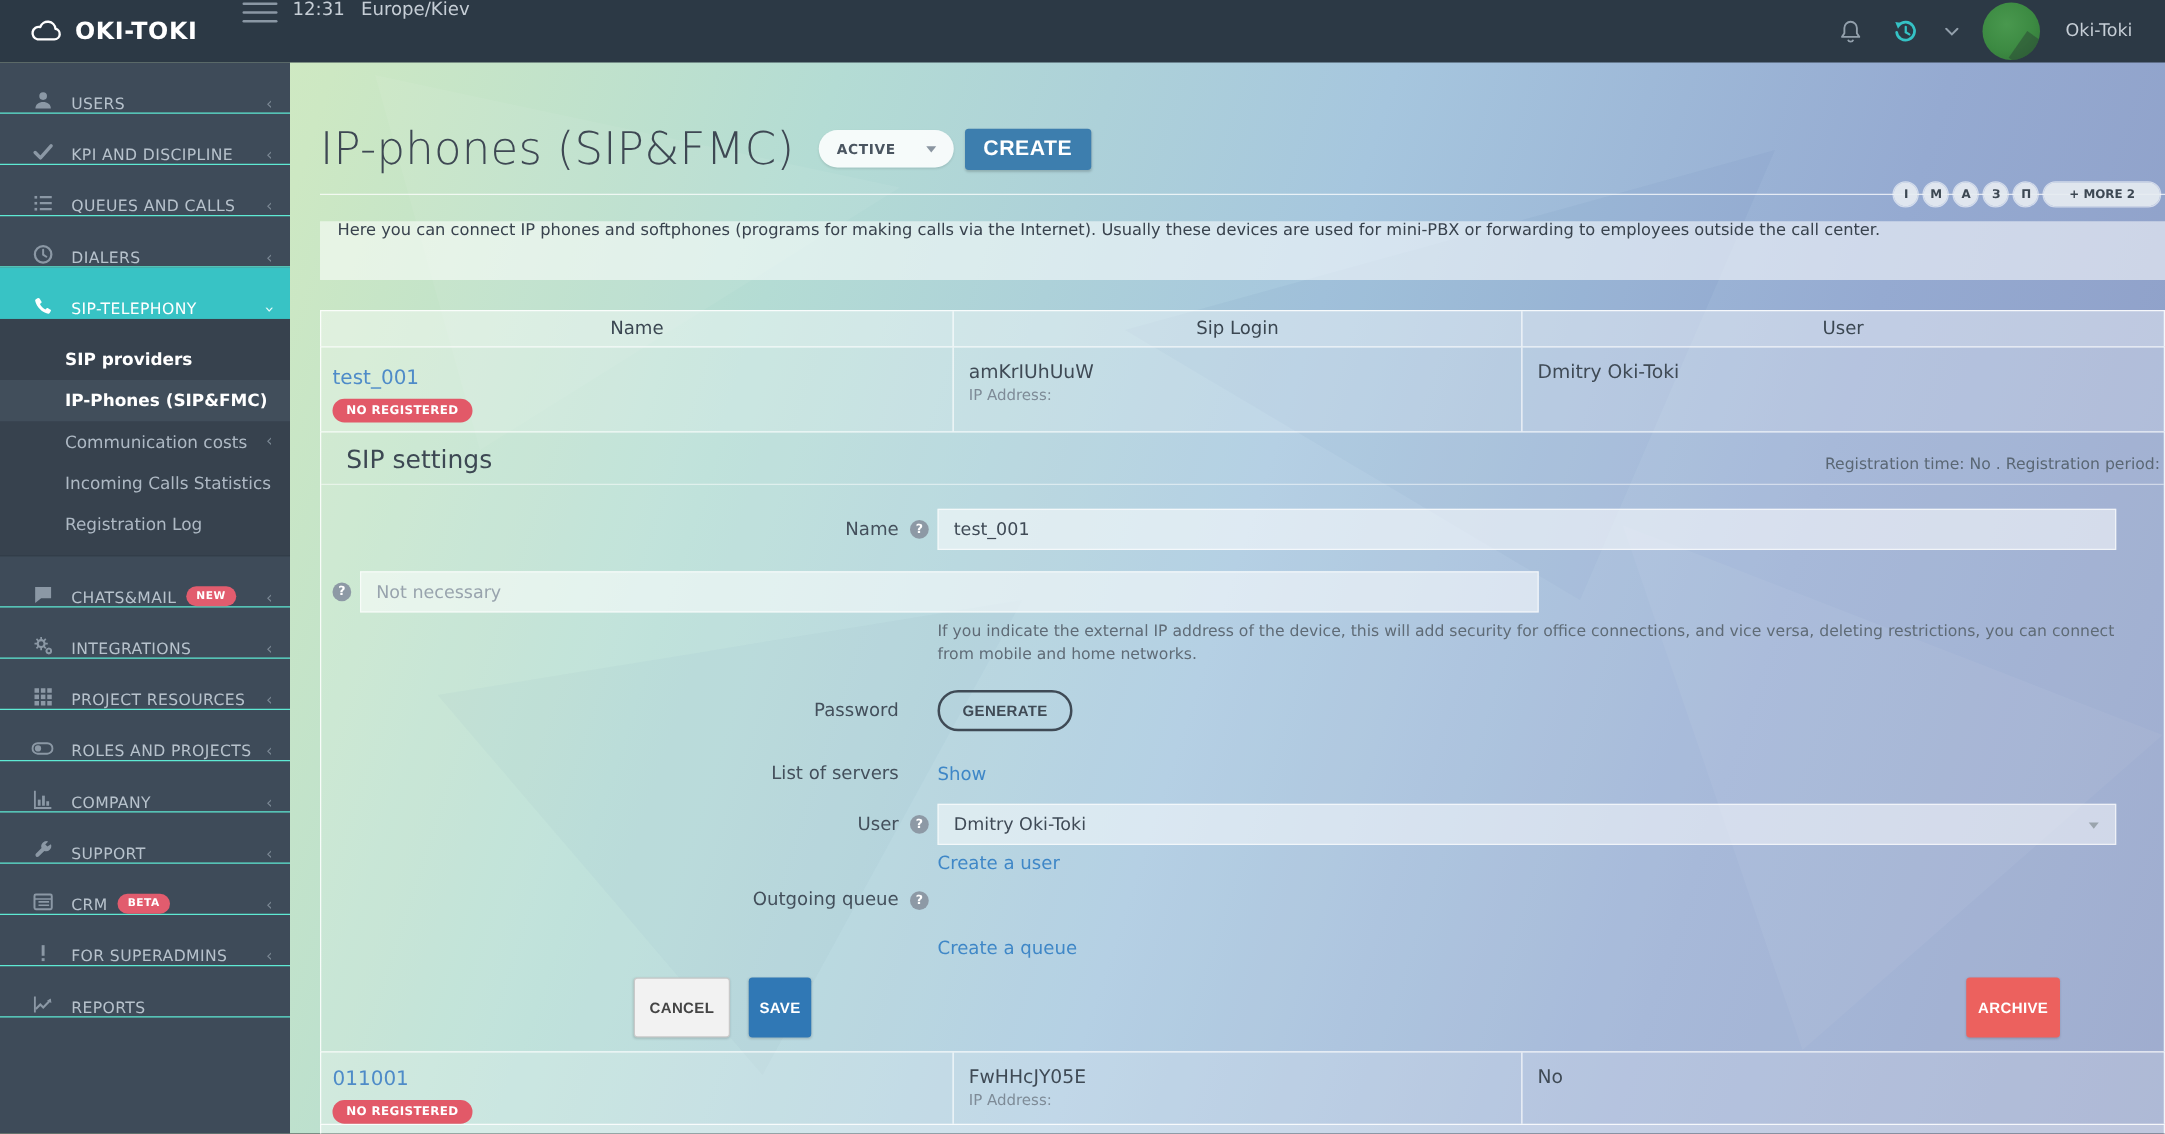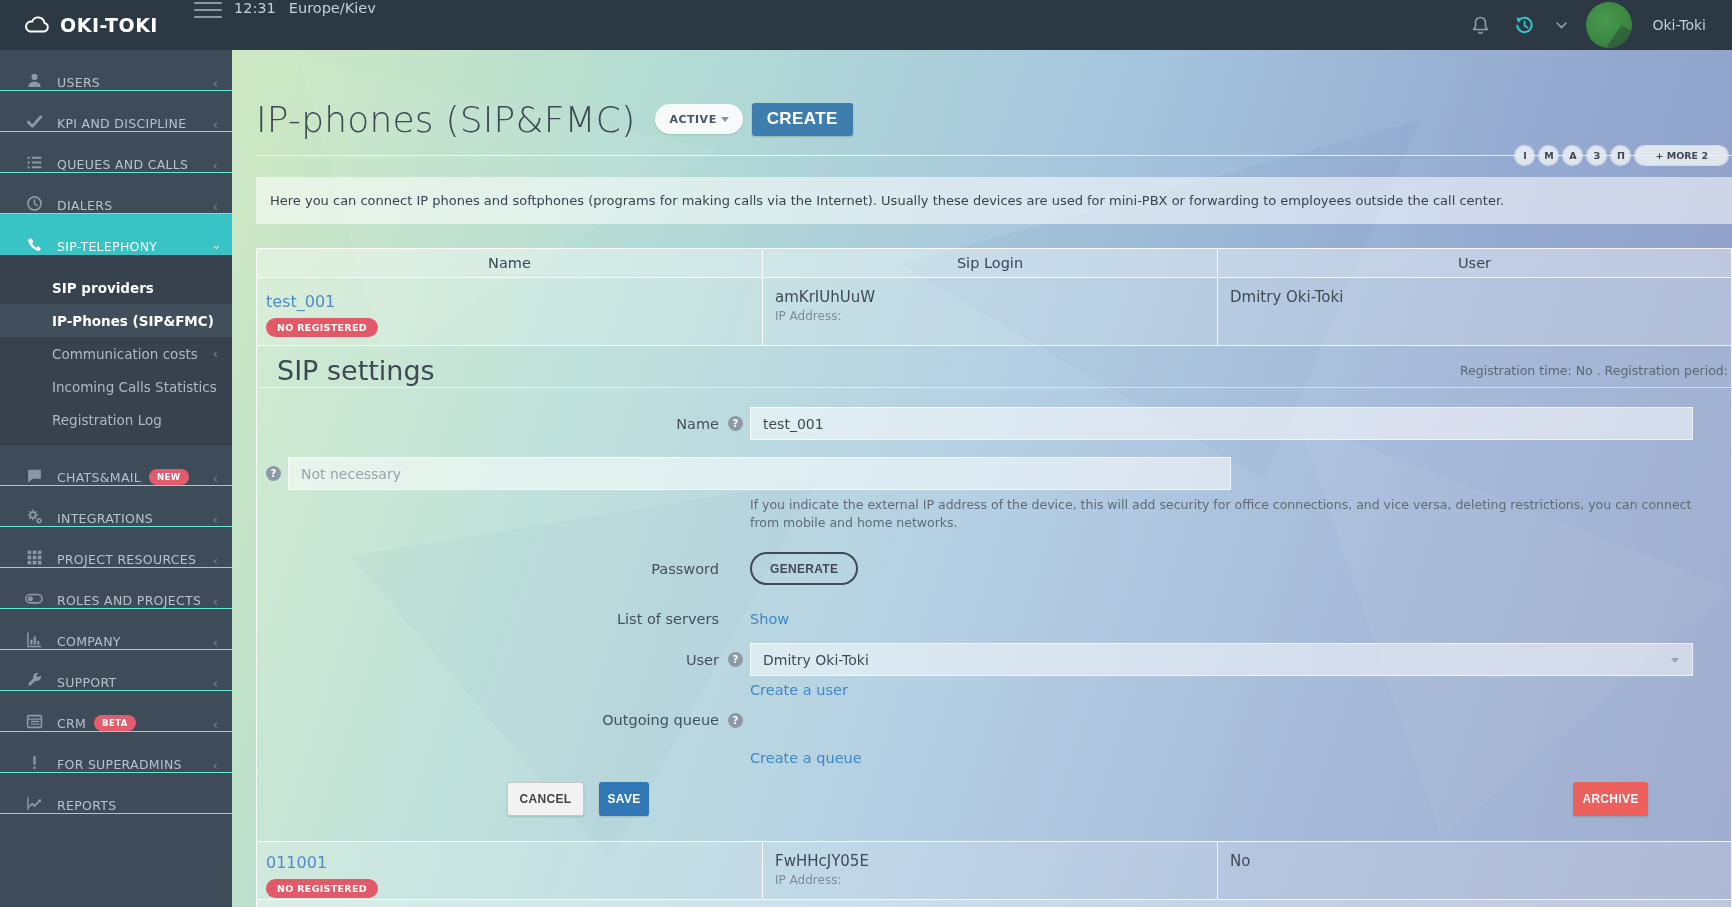--- a/index.html
+++ b/index.html
@@ -39,35 +39,35 @@
   .submenu { background:#37424e; padding:16px 0 8px 0; border-bottom:1px solid #323d49; }
   .sub-item { height:33px; display:flex; align-items:center; padding:0 14px 0 52px; color:#aeb9c4; font-size:13.5px; cursor:pointer; }
   .sub-item.bold { color:#fff; font-weight:bold; }
   .sub-item.current { background:#414e5b; }
 
   
   .main { position:absolute; left:232px; top:50px; width:1500px; height:857px; }
   .title-row { position:absolute; left:24px; top:48px; height:42px; display:flex; align-items:center; }
   .page-title { font-size:36px; font-weight:300; color:#3e4853; letter-spacing:.2px; white-space:nowrap; }
   .pill-btn { margin-left:20px; height:30px; padding:0 14px; border-radius:15px; background:rgba(255,255,255,.88);
-    box-shadow:0 1px 2px rgba(0,0,0,.12); display:flex; align-items:center; gap:4px; cursor:pointer; }
+    box-shadow:0 1px 2px rgba(0,0,0,.12); display:flex; align-items:center; gap:24px; cursor:pointer; }
   .pill-btn span { font-size:11px; font-weight:bold; color:#4a5560; letter-spacing:.5px; }
   .caret-down { width:0; height:0; border-left:4px solid transparent; border-right:4px solid transparent; border-top:5px solid #8a95a0; }
   .create-btn { margin-left:9px; height:33px; padding:0 15px; background:#3d7eae; border:none; border-radius:3px;
     color:#fff; font-size:17px; font-weight:bold; letter-spacing:.4px; cursor:pointer; box-shadow:0 1px 2px rgba(0,0,0,.18); }
 
   .badge-line { position:absolute; left:24px; right:0; top:105px; border-top:1px solid rgba(255,255,255,.75); }
   .chips { position:absolute; top:96px; right:4px; display:flex; align-items:center; gap:5px; }
   .chip { height:19px; min-width:19px; border-radius:10px; background:rgba(230,236,241,.92); color:#3d4853;
     font-size:9.5px; font-weight:bold; display:flex; align-items:center; justify-content:center; cursor:pointer;
     box-shadow:0 0 0 1px rgba(255,255,255,.6); }
   .chip.more { padding:0 20px; }
 
   .banner { position:absolute; left:24px; top:127px; width:1476px; height:47px; background:rgba(255,255,255,.55);
-    display:flex; align-items:center; padding-left:14px; }
+    display:flex; align-items:flex-start; padding-left:14px; }
   .banner div { font-size:13px; color:#39434e; }
 
   
   .table { position:absolute; left:24px; top:198px; width:1476px; }
   .thead { height:29px; display:flex; background:rgba(255,255,255,.42);
     border:1px solid rgba(255,255,255,.85); border-bottom:none; }
   .thead .c { display:flex; align-items:center; justify-content:center; font-size:14.5px; color:#3b4752; }
   .c1 { width:506px; border-right:1px solid rgba(255,255,255,.85); }
   .c2 { width:455px; border-right:1px solid rgba(255,255,255,.85); }
   .c3 { flex:1; }
@@ -80,21 +80,21 @@
   .r2 .row-link { margin-top:1px; }
   .status-badge { display:inline-block; background:#e25968; color:#fff; font-size:9.5px; font-weight:bold;
     letter-spacing:.3px; border-radius:10px; padding:4px 11px; }
   .sip-login { font-size:15px; color:#3f4a55; }
   .sip-note { font-size:12px; color:#7e8b97; margin-top:3px; }
   .user-cell { font-size:15px; color:#3f4a55; }
 
   
   .panel { position:relative; height:496px; background:rgba(252,254,255,.18);
     border:1px solid rgba(255,255,255,.85); border-bottom:none; }
-  .panel-title { position:absolute; left:20px; top:9px; font-size:27px; color:#3d4853;text-align:right; }
+  .panel-title { position:absolute; left:20px; top:9px; font-size:20px; color:#3d4853;text-align:right; }
   .reg-info { position:absolute; right:3px; top:17px; font-size:12.5px; color:#5a6774; white-space:nowrap; }
   .panel-divider { position:absolute; left:0; right:0; top:41px; border-top:1px solid rgba(255,255,255,.5); }
 
   .frow { position:absolute; left:0; width:1436px; display:flex; align-items:center; }
   .flabel { width:462px; text-align:right; font-size:14.5px; color:#44505c; flex:0 0 462px; }
   .qmark { width:15px; height:15px; border-radius:50%; background:#8d99a5; color:#fff; font-size:10px; font-weight:bold;
     display:flex; align-items:center; justify-content:center; margin-left:9px; flex:0 0 15px; cursor:pointer; }
   .qmark::after { content:"?"; }
   .qspace { width:15px; margin-left:9px; flex:0 0 15px; }
   .ffield { margin-left:7px; width:943px; }
@@ -102,21 +102,21 @@
     padding:0 12px; font-size:14px; color:#3f4a56; font-family:"DejaVu Sans","Liberation Sans",sans-serif; }
   .tinput::placeholder { color:#98a3ad; }
   .sel { position:relative; width:943px; height:33px; border:1px solid rgba(255,255,255,.65); background:rgba(255,255,255,.5);
     display:flex; align-items:center; padding:0 12px; font-size:14px; color:#3f4a56; cursor:pointer; }
   .sel::after { content:""; position:absolute; right:13px; top:14px; width:0; height:0;
     border-left:4px solid transparent; border-right:4px solid transparent; border-top:5px solid #9aa4ad; }
   .help-text { position:absolute; left:493px; top:150px; width:955px; font-size:12.5px; line-height:1.45; color:#5f6b76; }
   .gen-btn { height:33px; padding:0 18px; border:2px solid #3f4a55; border-radius:17px; background:transparent;
     color:#3f4a55; font-size:12px; font-weight:bold; letter-spacing:.3px; cursor:pointer; }
   .form-link { color:#3f87c7; font-size:14.5px; cursor:pointer; }
-  .btn { height:34px; border-radius:3px; font-size:12px; font-weight:bold; letter-spacing:.3px; cursor:pointer; border:none;
+  .btn { height:48px; border-radius:3px; font-size:12px; font-weight:bold; letter-spacing:.3px; cursor:pointer; border:none;
     box-shadow:0 1px 2px rgba(0,0,0,.15); position:absolute; top:436px; }
   .btn-cancel { left:250px; width:77px; background:#f2f2f2; border:1px solid #c9c9c9; color:#444; }
   .btn-save  { left:342px; width:50px; background:#3078b5; color:#fff; }
   .btn-archive { left:1316px; width:75px; background:#ec615e; color:#fff; }
 
   .partial-row { height:10px; background:rgba(255,255,255,.45); border:1px solid rgba(255,255,255,.85); border-bottom:none; }
 </style>
 </head>
 <body>
 

